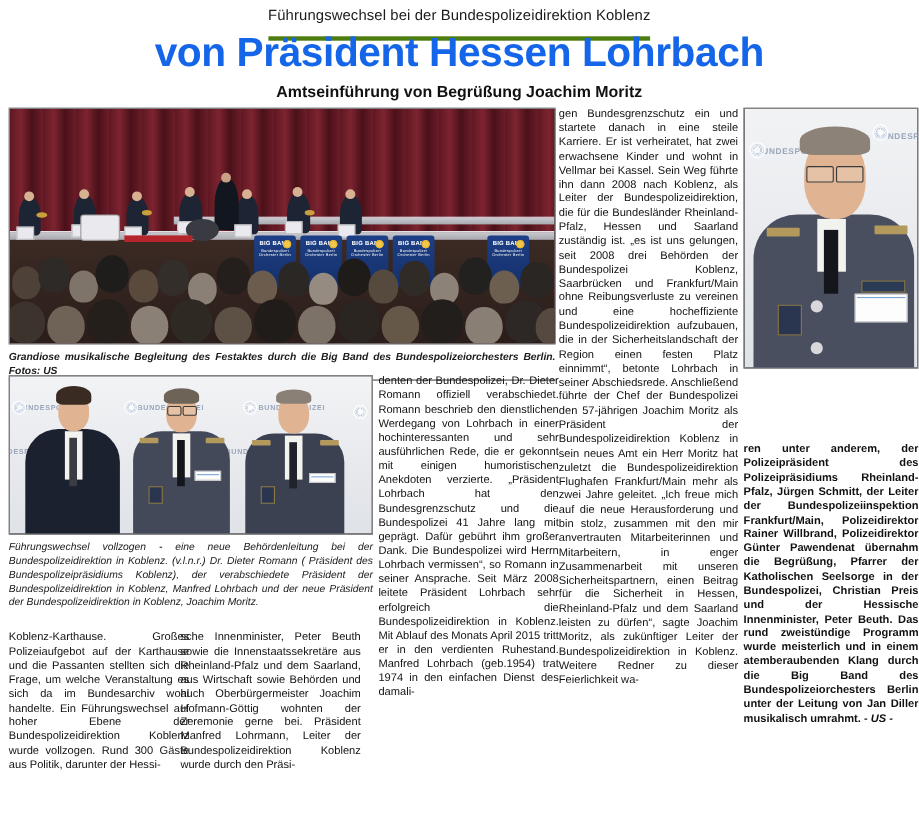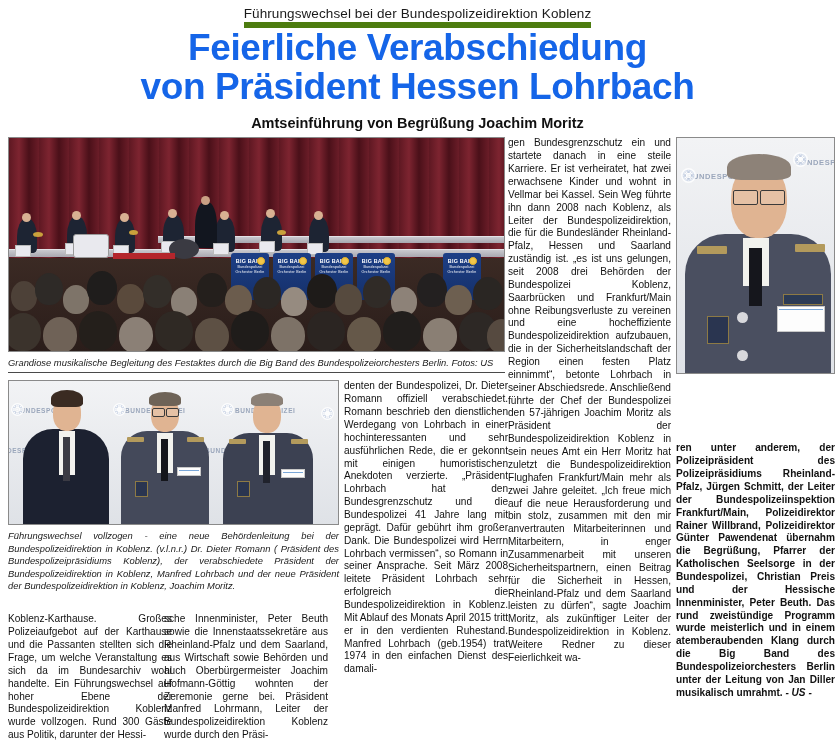--- a/index.html
+++ b/index.html
@@ -25,22 +25,22 @@
 
   
   .kicker {
     text-align: center;
     font-size: 13.5px;
     letter-spacing: .1px;
     padding-top: 6px;
     color: #1a1a1a;
   }
   .kicker span {
-    border-bottom: 6px solid #4d7c0f;
-    padding-bottom: 1px;
+    border-bottom: 4px solid #4d7c0f;
+    padding-bottom: 12px;
   }
   .headline {
     text-align: center;
     color: #1565e8;
     font-weight: bold;
     font-size: 37px;
     line-height: 1.06;
     margin-top: 7px;
     letter-spacing: -0.4px;
   }
@@ -239,20 +239,21 @@
     color: #1a1a1a;
     margin-top: 3px;
   }
   .cap-band {
     position: absolute;
     left: 4px;
     top: 217px;
     width: 497px;
     border-bottom: 1px solid #4a4a4a;
     padding-bottom: 2px;
+    font-weight: bold;
   }
   .cap-band .credit { font-style: italic; }
   .cap-group {
     position: absolute;
     left: 4px;
     top: 390px;
     width: 331px;
   }
   .cap-portrait {
     position: absolute;
@@ -276,21 +277,20 @@
 </head>
 <body>
 
 <div class="page">
 
   <div class="kicker">
     <span>Führungswechsel bei der Bundespolizeidirektion Koblenz</span>
   </div>
 
   <div class="headline">
-    <span>Feierliche Verabschiedung</span>
     <span class="l2">von Präsident Hessen Lohrbach</span>
   </div>
 
   <div class="subhead">Amtseinführung von Begrüßung Joachim Moritz</div>
 
   <div class="cols">
 
     <div class="photo photo-band">
       <div class="curtain"></div>
       <div class="stage-floor"></div>

